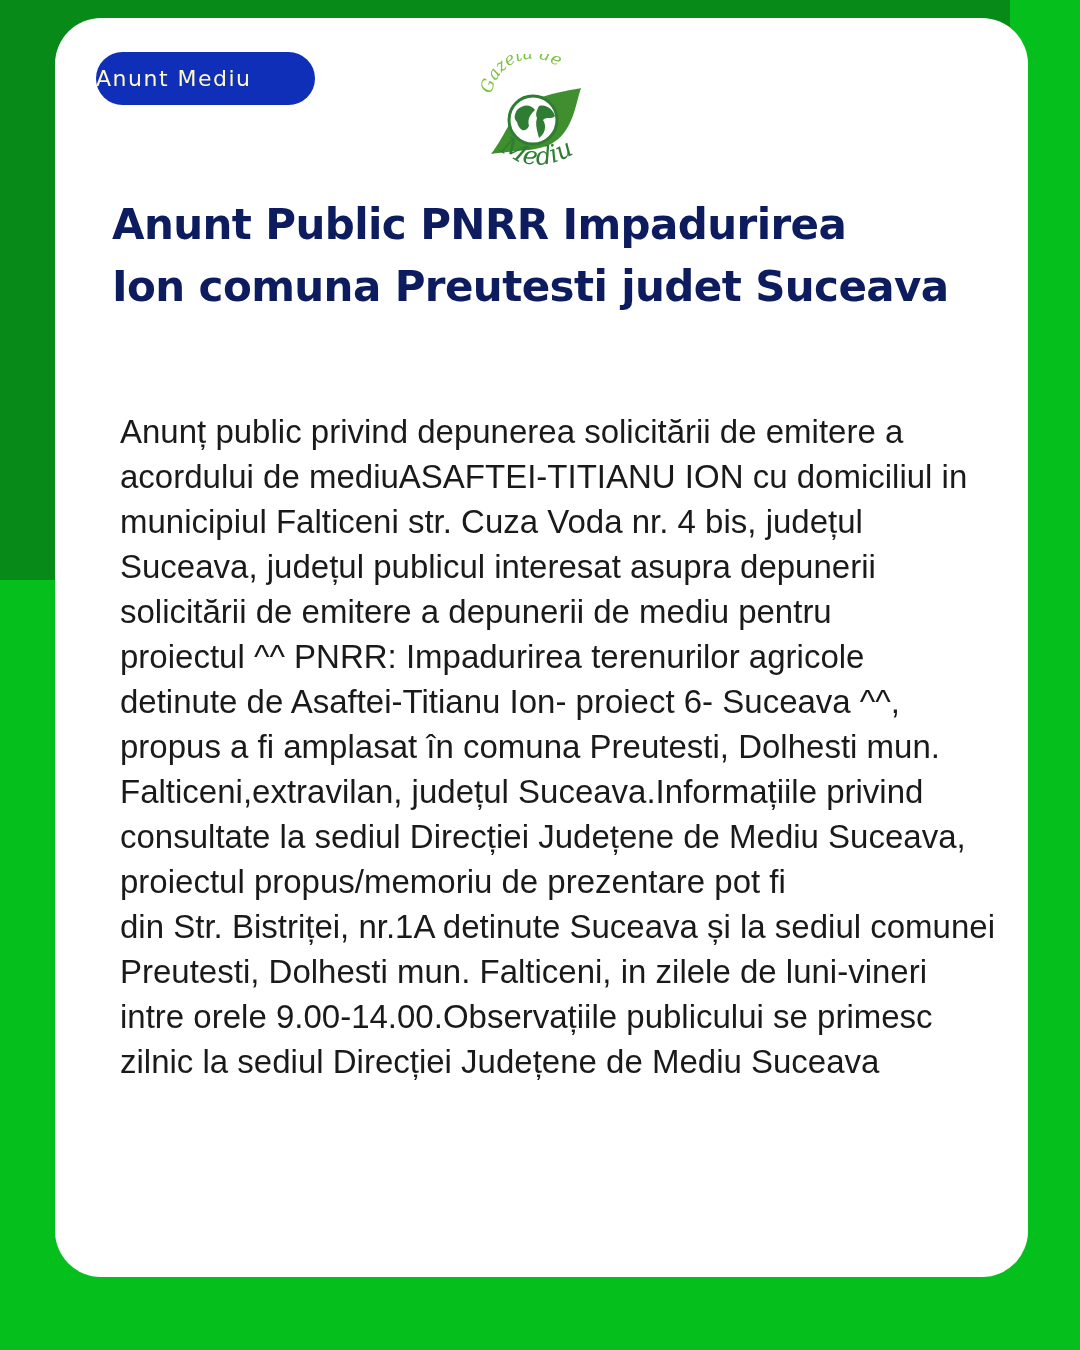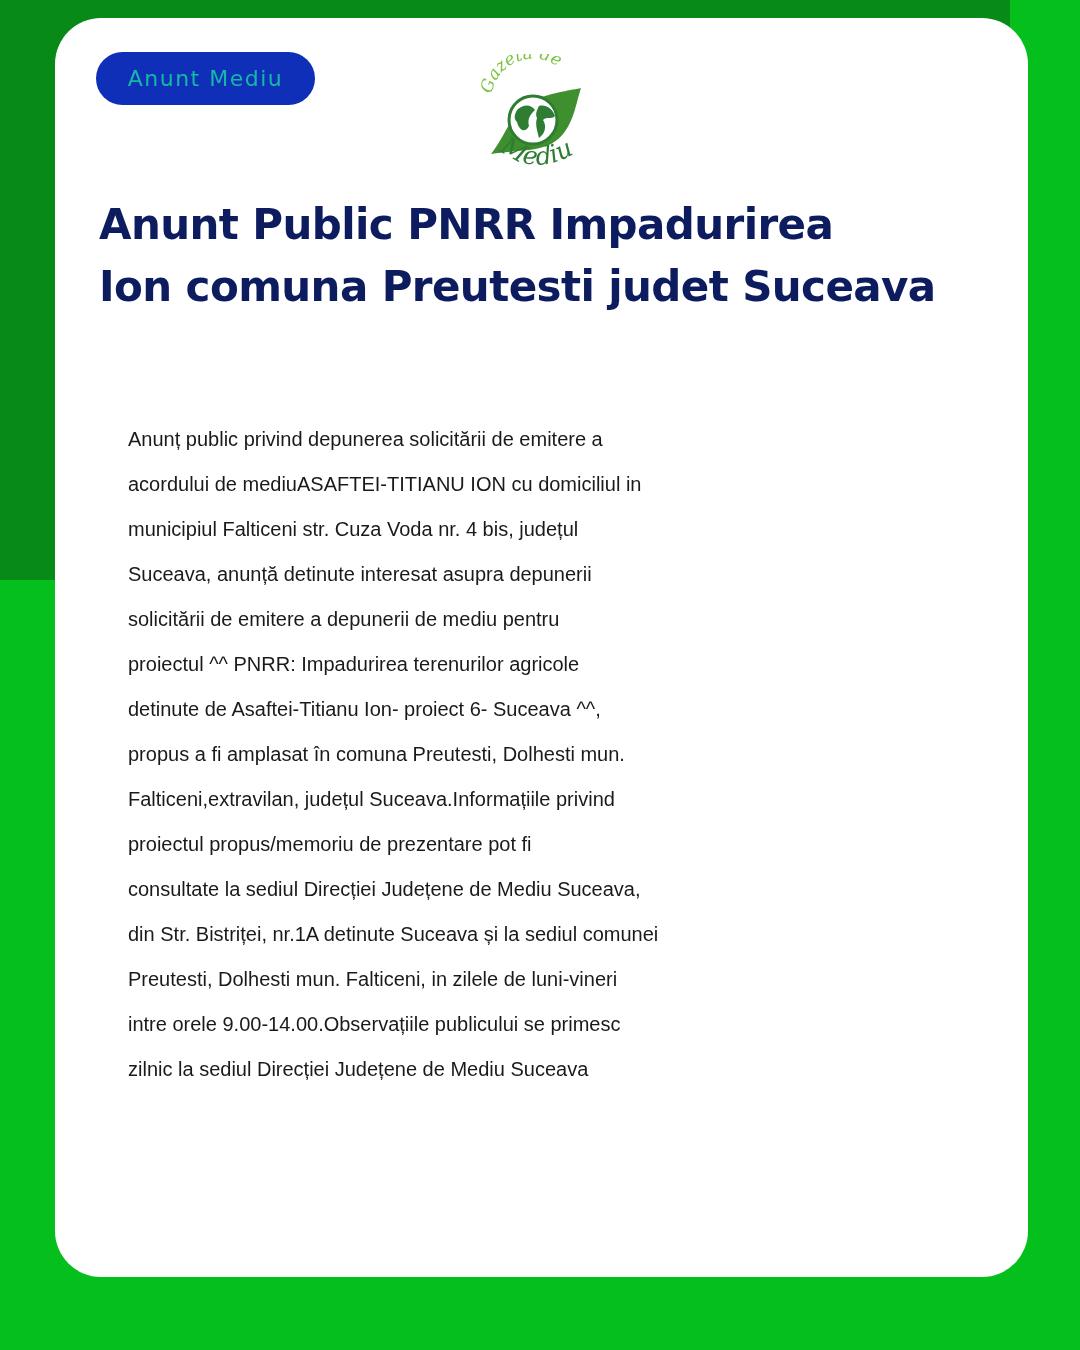--- a/index.html
+++ b/index.html
@@ -12,38 +12,38 @@
     position:absolute; left:0; top:0; width:1010px; height:580px;
     background:#078a17;
   }
   .card {
     position:absolute; left:55px; top:18px; width:973px; height:1259px;
     background:#ffffff; border-radius:46px;
   }
   .badge {
     position:absolute; left:41px; top:34px; width:219px; height:53px;
     background:#0f2fb8; border-radius:27px;
-    color:#14b8a6; font-size:22px; letter-spacing:1.5px;
-    display:flex; align-items:center; justify-content:center;
+    color:#fef9c3; font-size:22px; letter-spacing:1.5px;
+    display:flex; align-items:center; 
     font-family:"DejaVu Sans", sans-serif;
   }
   .logo {
     position:absolute; left:422px; top:36px; width:110px; height:120px;
   }
   .title {
-    position:absolute; left:44px; top:176px; width:880px;
+    position:absolute; left:57px; top:176px; width:880px;
     color:#0d1c5e; font-weight:bold; font-size:42px; line-height:62px;
     font-family:"DejaVu Sans", sans-serif; letter-spacing:-0.6px;
     margin:0;
   }
   .body-text {
     position:absolute; left:57px; top:383px; width:880px;
-    color:#1a1a1a; font-size:20px; line-height:45px;
+    color:#1a1a1a; font-size:33px; line-height:45px;
     font-family:"Liberation Sans", sans-serif;
-    margin:16px;
+    margin:8px;
   }
   .body-text span.line { display:block; white-space:nowrap; }
 </style>
 </head>
 <body>
 
 <div class="bg-dark"></div>
 
 <div class="card">
 
@@ -74,27 +74,27 @@
 
   <h1 class="title">
     <span style="display:block">Anunt Public PNRR Impadurirea</span>
     <span style="display:block">Ion comuna Preutesti judet Suceava</span>
   </h1>
 
   <p class="body-text">
     <span class="line">Anunț public privind depunerea solicitării de emitere a</span>
     <span class="line">acordului de mediuASAFTEI-TITIANU ION cu domiciliul in</span>
     <span class="line">municipiul Falticeni str. Cuza Voda nr. 4 bis, județul</span>
-    <span class="line">Suceava, anunță detinute interesat asupra depunerii</span>
+    <span class="line">Suceava, județul publicul interesat asupra depunerii</span>
     <span class="line">solicitării de emitere a depunerii de mediu pentru</span>
     <span class="line">proiectul ^^ PNRR: Impadurirea terenurilor agricole</span>
     <span class="line">detinute de Asaftei-Titianu Ion- proiect 6- Suceava ^^,</span>
     <span class="line">propus a fi amplasat în comuna Preutesti, Dolhesti mun.</span>
     <span class="line">Falticeni,extravilan, județul Suceava.Informațiile privind</span>
+    <span class="line">consultate la sediul Direcției Județene de Mediu Suceava,</span>
     <span class="line">proiectul propus/memoriu de prezentare pot fi</span>
-    <span class="line">consultate la sediul Direcției Județene de Mediu Suceava,</span>
     <span class="line">din Str. Bistriței, nr.1A detinute Suceava și la sediul comunei</span>
     <span class="line">Preutesti, Dolhesti mun. Falticeni, in zilele de luni-vineri</span>
     <span class="line">intre orele 9.00-14.00.Observațiile publicului se primesc</span>
     <span class="line">zilnic la sediul Direcției Județene de Mediu Suceava</span>
   </p>
 
 </div>
 
 </body></html>

